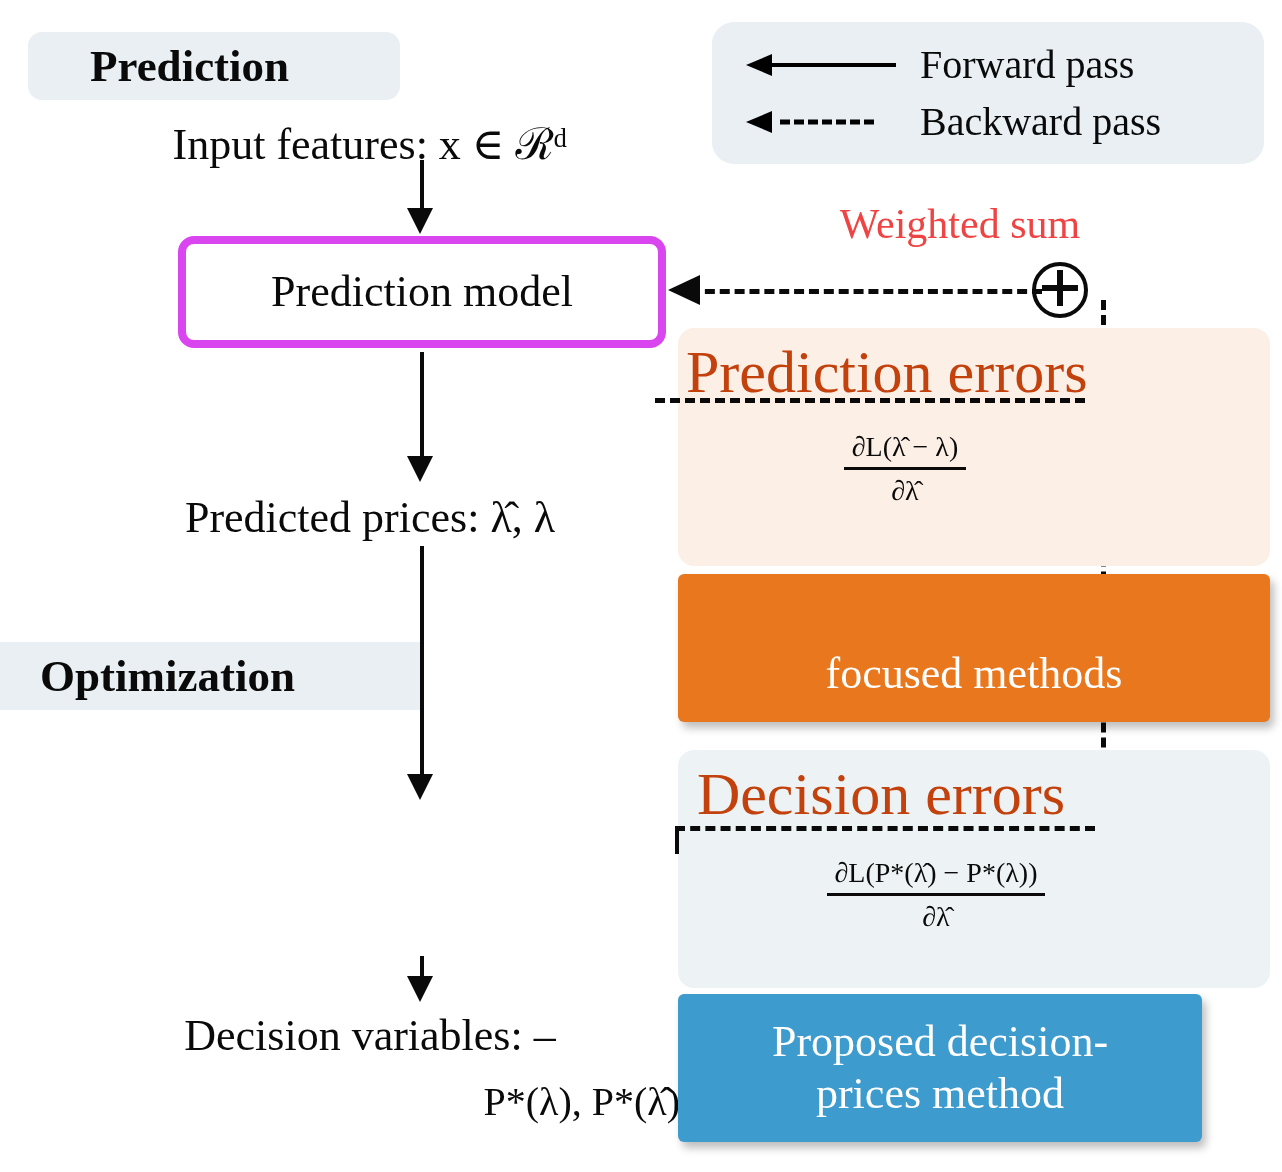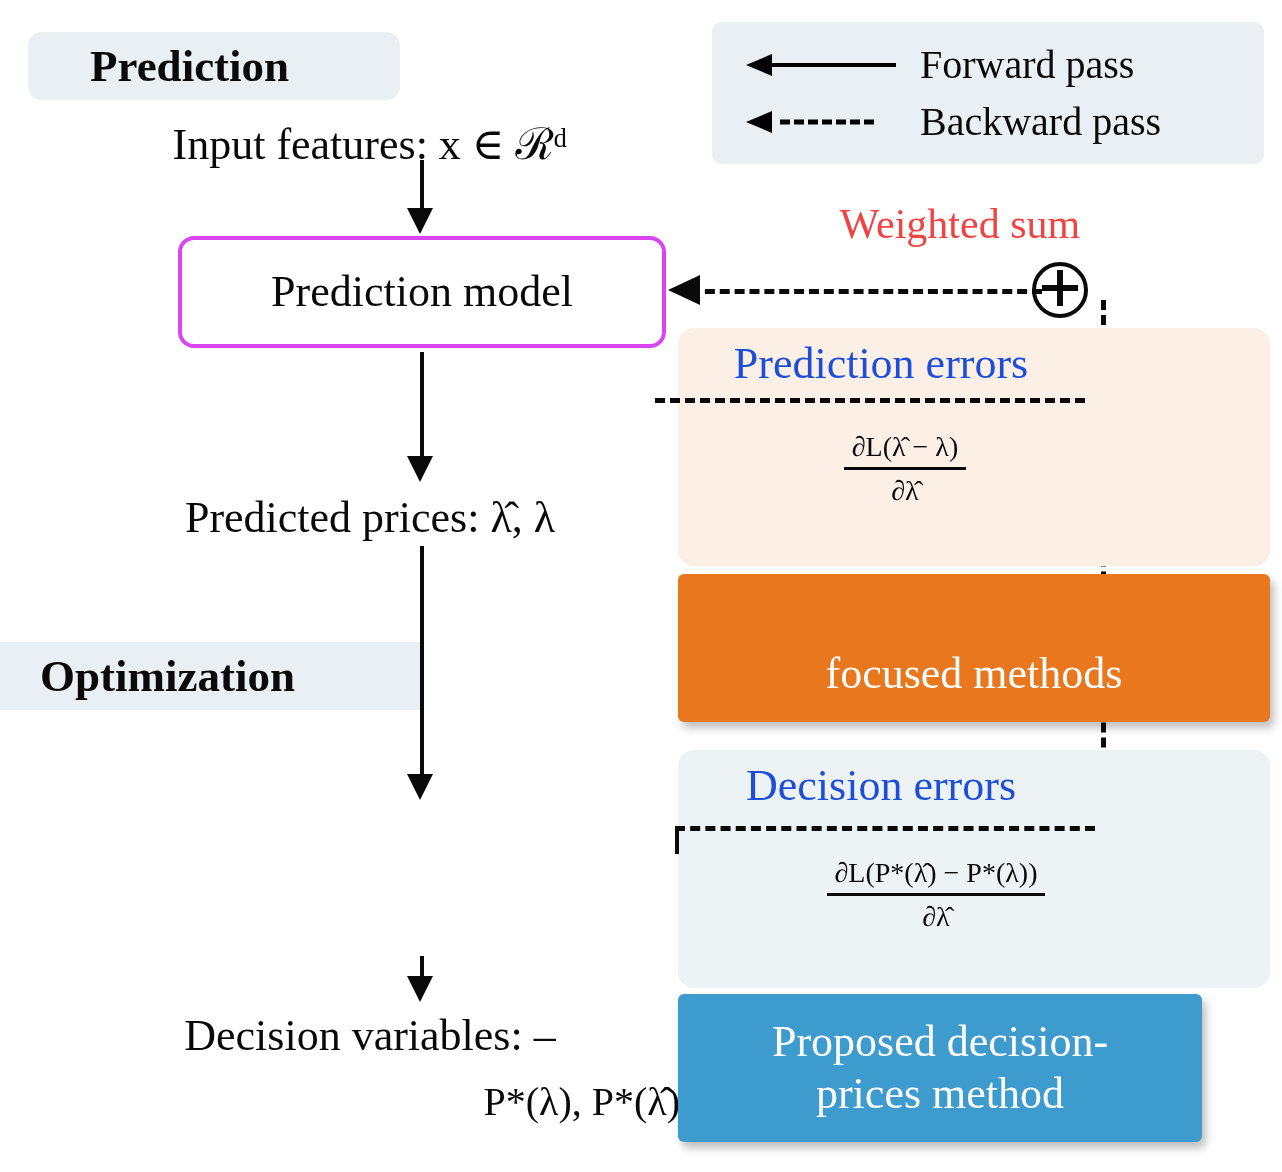--- a/index.html
+++ b/index.html
@@ -42,21 +42,21 @@
     font-size: 45px;
     padding-left: 40px;
     box-sizing: border-box;
   }
 
   
   #legend {
     left: 712px; top: 22px;
     width: 552px; height: 142px;
     background: #e9eff2;
-    border-radius: 10px;
+    border-radius: 22px;
     box-sizing: border-box;
     padding: 14px 18px 28px 34px;
   }
   .legend-row {
     display: flex;
     align-items: center;
     height: 57px;
     font-size: 40px;
     color: #0a0a0a;
     white-space: nowrap;
@@ -98,21 +98,21 @@
     white-space: nowrap;
     text-align: center;
   }
   #txt-input   { left: 80px; top: 112px; width: 580px; }
   #txt-prices  { left: 80px; top: 492px; width: 580px; }
   #txt-decvars { left: 60px; top: 1010px; width: 620px; text-align: center; }
   #txt-decvars2{ left: 60px; top: 1078px; width: 620px; text-align: right; font-size: 40px; }
 
   
   .model-box {
-    border: 4px solid #d946ef;
+    border: 8px solid #d946ef;
     border-radius: 16px;
     background: #ffffff;
     display: flex;
     align-items: center;
     justify-content: center;
     text-align: center;
     font-size: 44px;
     color: #0a0a0a;
     line-height: 1.12;
     box-sizing: border-box;
@@ -203,22 +203,22 @@
     left: 678px; top: 328px;
     width: 592px; height: 238px;
     background: #fcefe6;
   }
   #panel-dec-err {
     left: 678px; top: 750px;
     width: 592px; height: 238px;
     background: #edf3f5;
   }
   .err-title {
-    font-size: 44px;
-    color: #1d4ed8;
+    font-size: 60px;
+    color: #c2410c;
     white-space: nowrap;
     text-align: center;
   }
   #title-pred-err { left: 686px; top: 338px; width: 390px; }
   #title-dec-err  { left: 686px; top: 760px; width: 390px; }
 
   .err-dash {
     border-top: 5px dashed #0a0a0a;
   }
   #dash-pred-err { left: 655px; top: 398px; width: 430px; }

